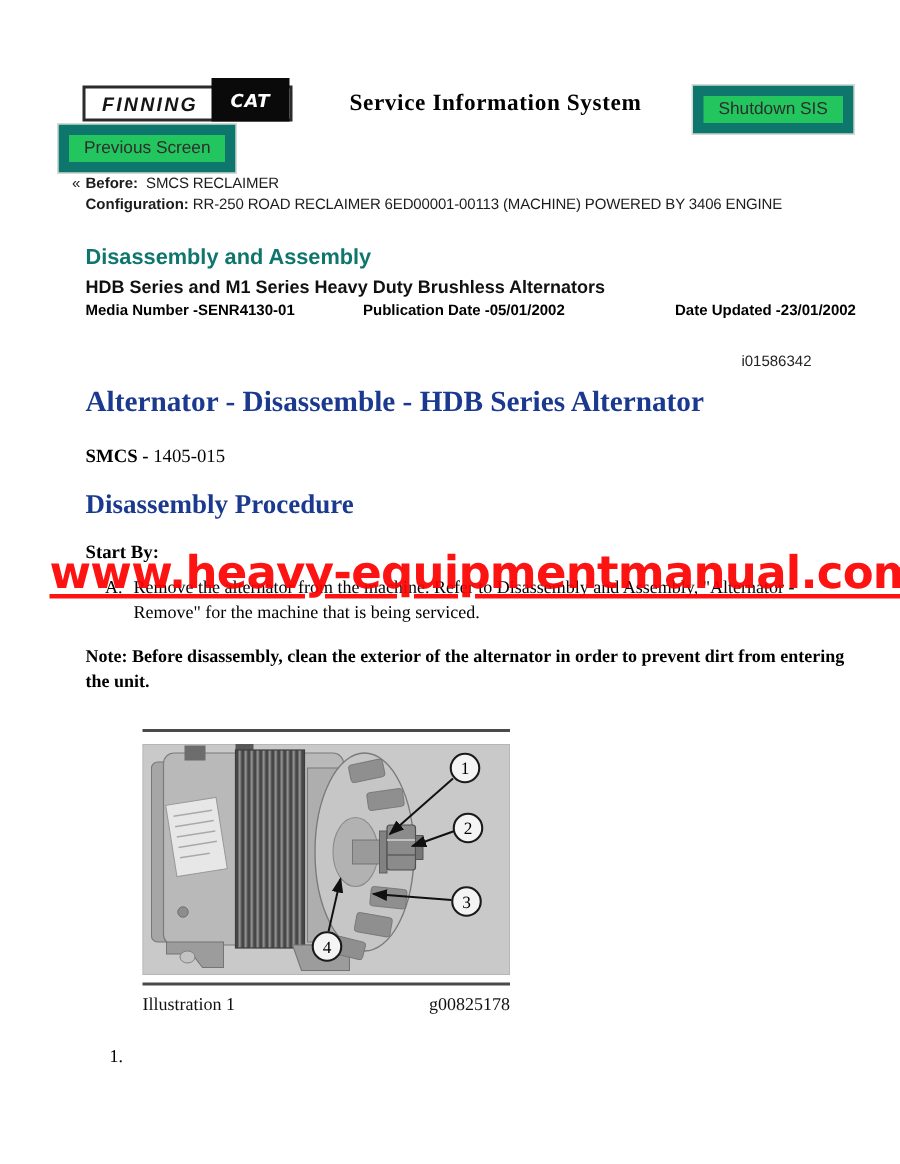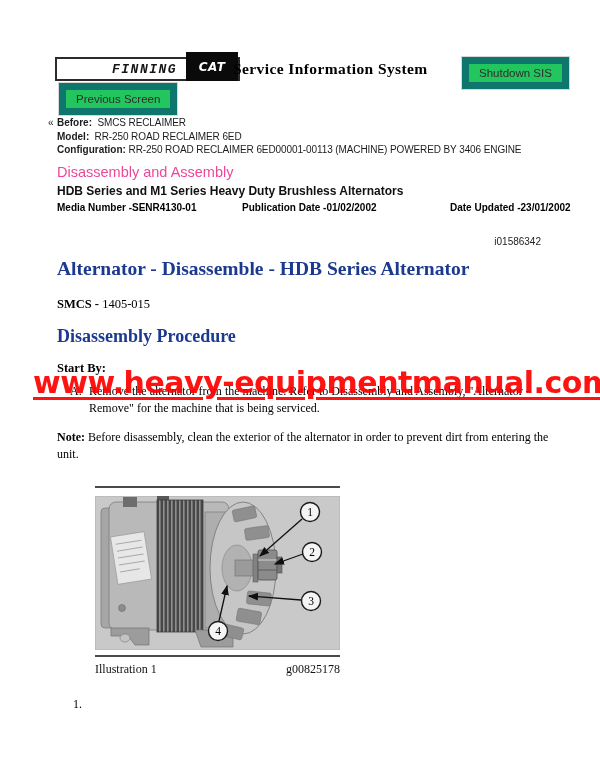--- a/index.html
+++ b/index.html
@@ -6,63 +6,63 @@
   html,body { background:#ffffff; }
   body { width:600px; height:776px; position:relative; overflow:hidden;
          font-family:"Liberation Serif", serif; color:#000; }
 
   .abs { position:absolute; }
 
   
   .logo-box { left:55px; top:57px; height:24px; display:flex; align-items:stretch;
               border:2px solid #2b2b2b; background:#fff; }
   .logo-finning { display:flex; align-items:center; padding:0 9px 0 11px;
-                  font-family:Liberation Mono, monospace; font-weight:bold; font-style:italic;
-                  font-size:13px; letter-spacing:1.5px; color:#151515;margin-left:44px; }
+                  font-family:Liberation Sans, sans-serif; font-weight:bold; font-style:italic;
+                  font-size:13px; letter-spacing:1.5px; color:#151515; }
   .logo-cat { position:relative; top:-7px; width:52px; height:29px; background:#0a0a0a;
               color:#fff; font-family:"DejaVu Sans", sans-serif; font-weight:bold;
               font-style:italic; font-size:12px; display:flex; align-items:center;
               justify-content:center; letter-spacing:0.5px; }
   .sis-title { left:233px; top:60px; font-size:15.5px; font-weight:bold;
                letter-spacing:0.4px; white-space:nowrap; }
   .btn { font-family:"Liberation Sans", sans-serif; font-size:11.5px; color:#2e2e2e;
          background:#22c55e; border:7px solid #0f766e; outline:1px solid #d7d7d7;
          padding:3px 10px; cursor:pointer; white-space:nowrap; }
   .btn-shutdown { left:462px; top:57px; }
-  .btn-previous { left:59px; top:83px; }
+  .btn-previous { left:39px; top:83px; }
 
   
   .product-block { left:57px; top:116px; font-family:"Liberation Sans", sans-serif;
                    font-size:10px; line-height:13.5px; letter-spacing:-0.1px; color:#1c1c1c; }
   .product-block b { letter-spacing:0; }
   .marker { position:absolute; left:-9px; top:0; font-size:10px; }
 
   
   .doc-title { left:57px; top:164px; font-family:"Liberation Sans", sans-serif;
-               font-weight:normal; font-size:14.5px; color:#ec4899; }
+               font-weight:bold; font-size:14.5px; color:#0f766e; }
   .doc-subtitle { left:57px; top:184px; font-family:"Liberation Sans", sans-serif;
                   font-weight:bold; font-size:12px; color:#111; }
   .media-row { left:57px; top:202px; width:487px; height:14px;
                font-family:"Liberation Sans", sans-serif; font-weight:bold; font-size:10px; }
   .media-row span { position:absolute; top:0; white-space:nowrap; }
   .media-col1 { left:0; } .media-col2 { left:185px; } .media-col3 { left:361px;padding-left:32px; }
 
   
   .info-code { right:59px; top:236px; font-family:"Liberation Sans", sans-serif;
                font-size:10px; color:#222; }
   .h1-blue { left:57px; top:258px; font-size:19.5px; font-weight:bold;
              color:var(--heading-blue,#1b3a8f); white-space:nowrap; }
   .smcs-line { left:57px; top:297px; font-size:12.5px; }
   .h2-blue { left:57px; top:326px; font-size:18px; font-weight:bold;
              color:var(--heading-blue,#1b3a8f); }
   .start-by { left:57px; top:361px; font-size:12.5px; font-weight:bold; }
   .item-a { left:70px; top:383px; width:478px; font-size:12px; line-height:17px;
             display:flex; }
   .item-a .letter { width:19px; flex:0 0 19px; }
-  .note-p { left:57px; top:429px; width:508px; font-size:12px; line-height:17px; }
+  .note-p { left:57px; top:429px; width:508px; font-size:12px; line-height:17px;font-weight:bold; }
 
   
   .illus { left:95px; top:486px; width:245px; }
   .illus-rule { border-top:2px solid #4a4a4a; width:245px; }
   .illus-photo { margin-top:8px; display:block; }
   .illus-rule2 { margin-top:5px; }
   .illus-caption-row { margin-top:5px; display:flex; justify-content:space-between;
                        font-size:12px; color:#111;align-items:center; }
 
   
@@ -83,29 +83,28 @@
   <span class="logo-finning">FINNING</span>
   <span class="logo-cat">CAT</span>
 </div>
 <div class="abs sis-title">Service Information System</div>
 <button class="abs btn btn-shutdown">Shutdown SIS</button>
 <button class="abs btn btn-previous">Previous Screen</button>
 
 <div class="abs product-block">
   <span class="marker">«</span>
   <div><b>Before:</b>&nbsp;&nbsp;<span>SMCS RECLAIMER</span></div>
-  <div><b>Model:</b>&nbsp;&nbsp;<span>RR-250 ROAD RECLAIMER 6ED</span></div>
   <div><b>Configuration:</b>&nbsp;<span>RR-250 ROAD RECLAIMER 6ED00001-00113 (MACHINE) POWERED BY 3406 ENGINE</span></div>
 </div>
 
 <div class="abs doc-title">Disassembly and Assembly</div>
 <div class="abs doc-subtitle">HDB Series and M1 Series Heavy Duty Brushless Alternators</div>
 <div class="abs media-row">
   <span class="media-col1">Media Number -SENR4130-01</span>
-  <span class="media-col2">Publication Date -01/02/2002</span>
+  <span class="media-col2">Publication Date -05/01/2002</span>
   <span class="media-col3">Date Updated -23/01/2002</span>
 </div>
 
 <div class="abs info-code">i01586342</div>
 <h1 class="abs h1-blue">Alternator - Disassemble - HDB Series Alternator</h1>
 <div class="abs smcs-line"><b>SMCS -</b><span> 1405-015</span></div>
 <h2 class="abs h2-blue">Disassembly Procedure</h2>
 <div class="abs start-by">Start By:</div>
 
 <div class="abs item-a">

